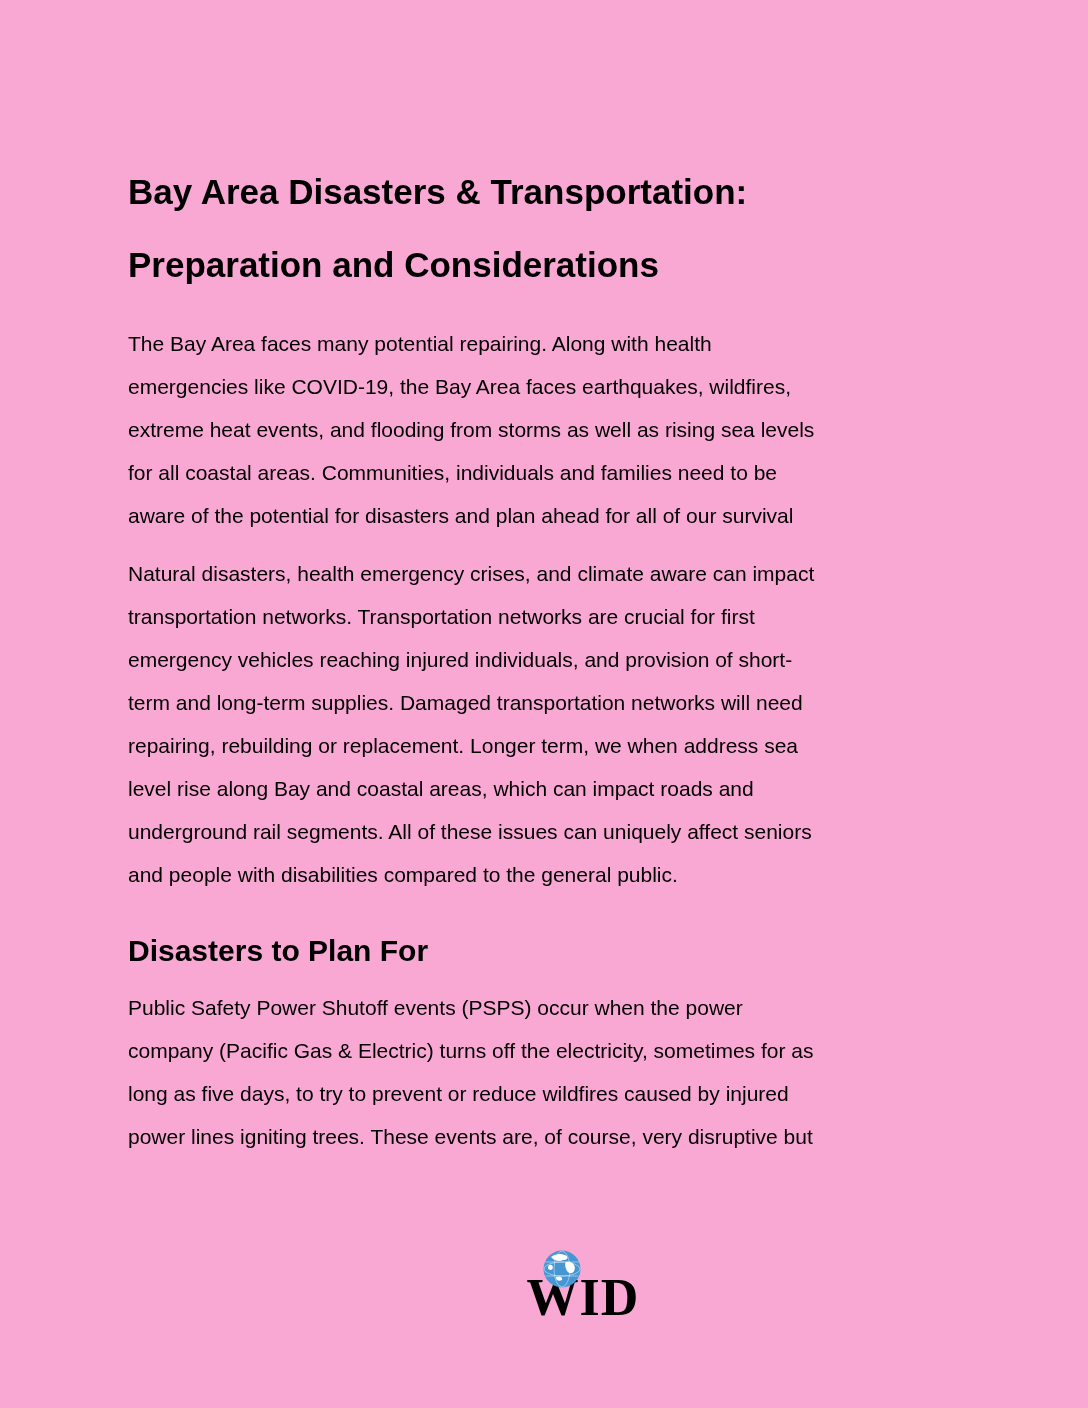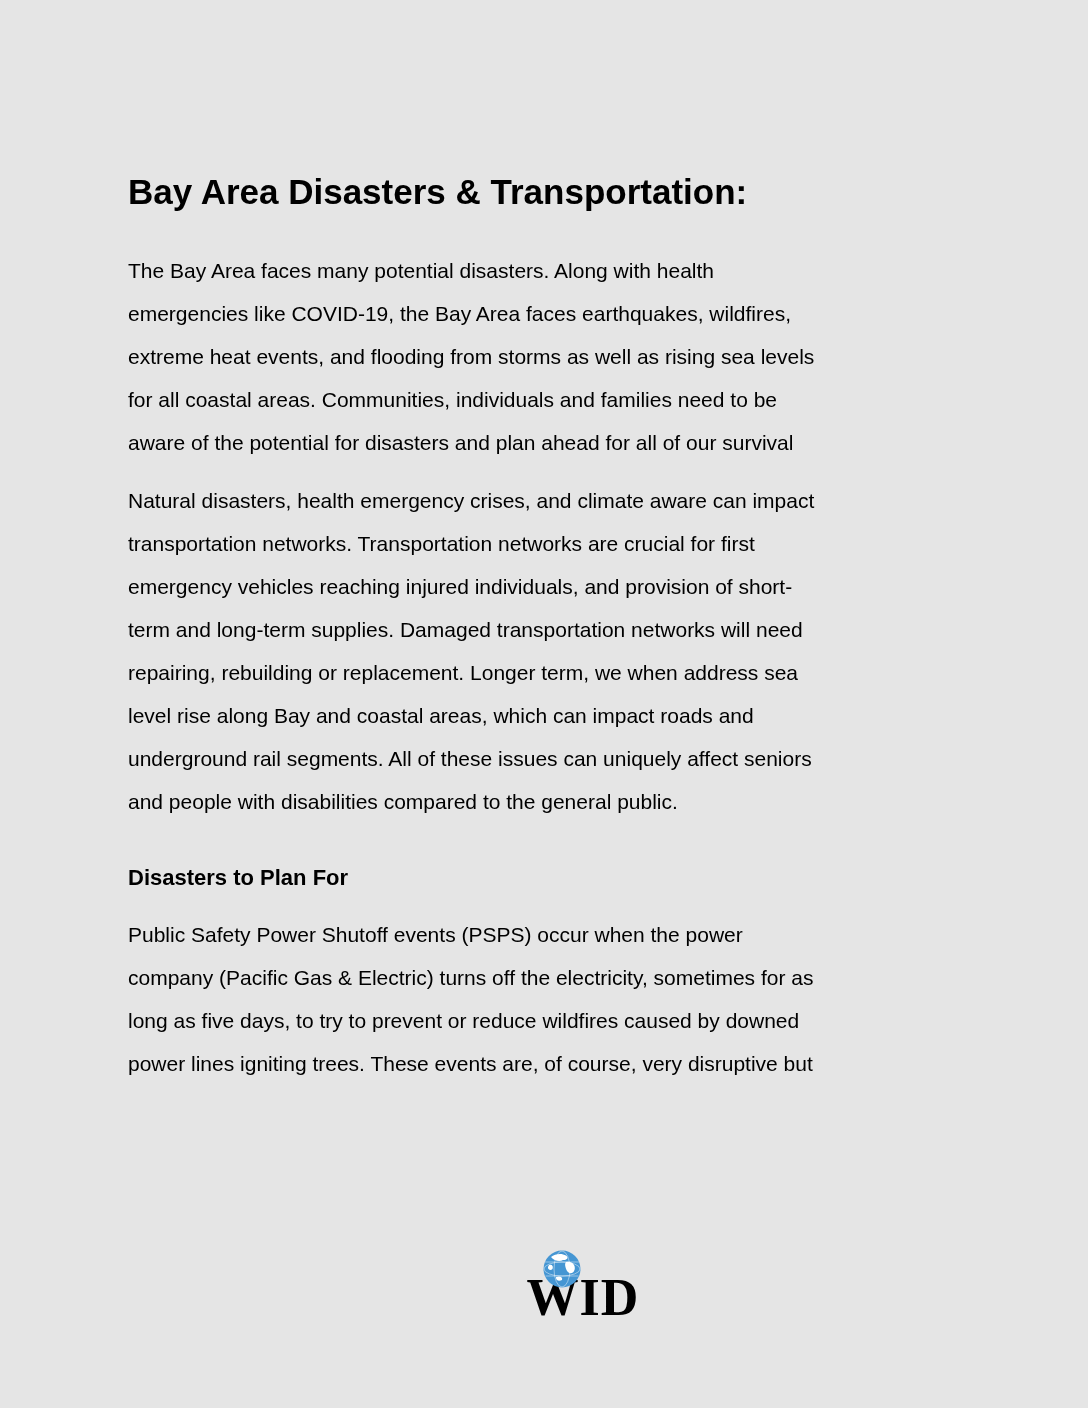--- a/index.html
+++ b/index.html
@@ -1,21 +1,21 @@
 <!DOCTYPE html>
 <html><head>
 <meta charset="utf-8">
 <style>
   html, body { margin: 0; padding: 0; background: #ffffff; }
 
   .page {
     position: relative;
     width: 1088px;
     height: 1408px;
-    background: #e5e5e5;
+    background: #f9a8d4;
     color: #000000;
     font-family: "Liberation Sans", "DejaVu Sans", sans-serif;
     overflow: hidden;
   }
 
   .content { padding: 0 128px; }
 
   .doc-title {
     font-size: 35px;
     line-height: 73px;
@@ -25,21 +25,21 @@
 
   .para {
     font-size: 21px;
     line-height: 43px;
     margin: 0 0 15px 0;
   }
 
   .line, .title-line { white-space: nowrap; }
 
   .section-heading {
-    font-size: 22px;
+    font-size: 30px;
     line-height: 43px;
     font-weight: 700;
     margin: 33px 0 14px 0;
   }
 
   .footer {
     position: absolute;
     top: 1248px;
     left: 0;
     width: 100%;
@@ -78,24 +78,25 @@
   }
 </style>
 </head>
 <body>
 
 <div class="page">
   <div class="content">
 
     <div class="doc-title">
         <div class="title-line">Bay Area Disasters &amp; Transportation:</div>
+        <div class="title-line">Preparation and Considerations</div>
       </div>
 
     <div class="para">
-        <div class="line">The Bay Area faces many potential disasters. Along with health</div>
+        <div class="line">The Bay Area faces many potential repairing. Along with health</div>
         <div class="line">emergencies like COVID-19, the Bay Area faces earthquakes, wildfires,</div>
         <div class="line">extreme heat events, and flooding from storms as well as rising sea levels</div>
         <div class="line">for all coastal areas. Communities, individuals and families need to be</div>
         <div class="line">aware of the potential for disasters and plan ahead for all of our survival</div>
       </div>
 
     <div class="para">
         <div class="line">Natural disasters, health emergency crises, and climate aware can impact</div>
         <div class="line">transportation networks. Transportation networks are crucial for first</div>
         <div class="line">emergency vehicles reaching injured individuals, and provision of short-</div>
@@ -104,21 +105,21 @@
         <div class="line">level rise along Bay and coastal areas, which can impact roads and</div>
         <div class="line">underground rail segments. All of these issues can uniquely affect seniors</div>
         <div class="line">and people with disabilities compared to the general public.</div>
       </div>
 
     <div class="section-heading">Disasters to Plan For</div>
 
     <div class="para">
         <div class="line">Public Safety Power Shutoff events (PSPS) occur when the power</div>
         <div class="line">company (Pacific Gas &amp; Electric) turns off the electricity, sometimes for as</div>
-        <div class="line">long as five days, to try to prevent or reduce wildfires caused by downed</div>
+        <div class="line">long as five days, to try to prevent or reduce wildfires caused by injured</div>
         <div class="line">power lines igniting trees. These events are, of course, very disruptive but</div>
       </div>
 
   </div>
 
   <div class="footer">
     <div class="wid-logo">
       <svg class="globe-icon" width="38" height="38" viewBox="0 0 38 38" aria-hidden="true">
         <circle cx="19" cy="19" r="18.5" fill="#4596d3"></circle>
         <g fill="none" stroke="rgba(255,255,255,0.45)" stroke-width="1">

